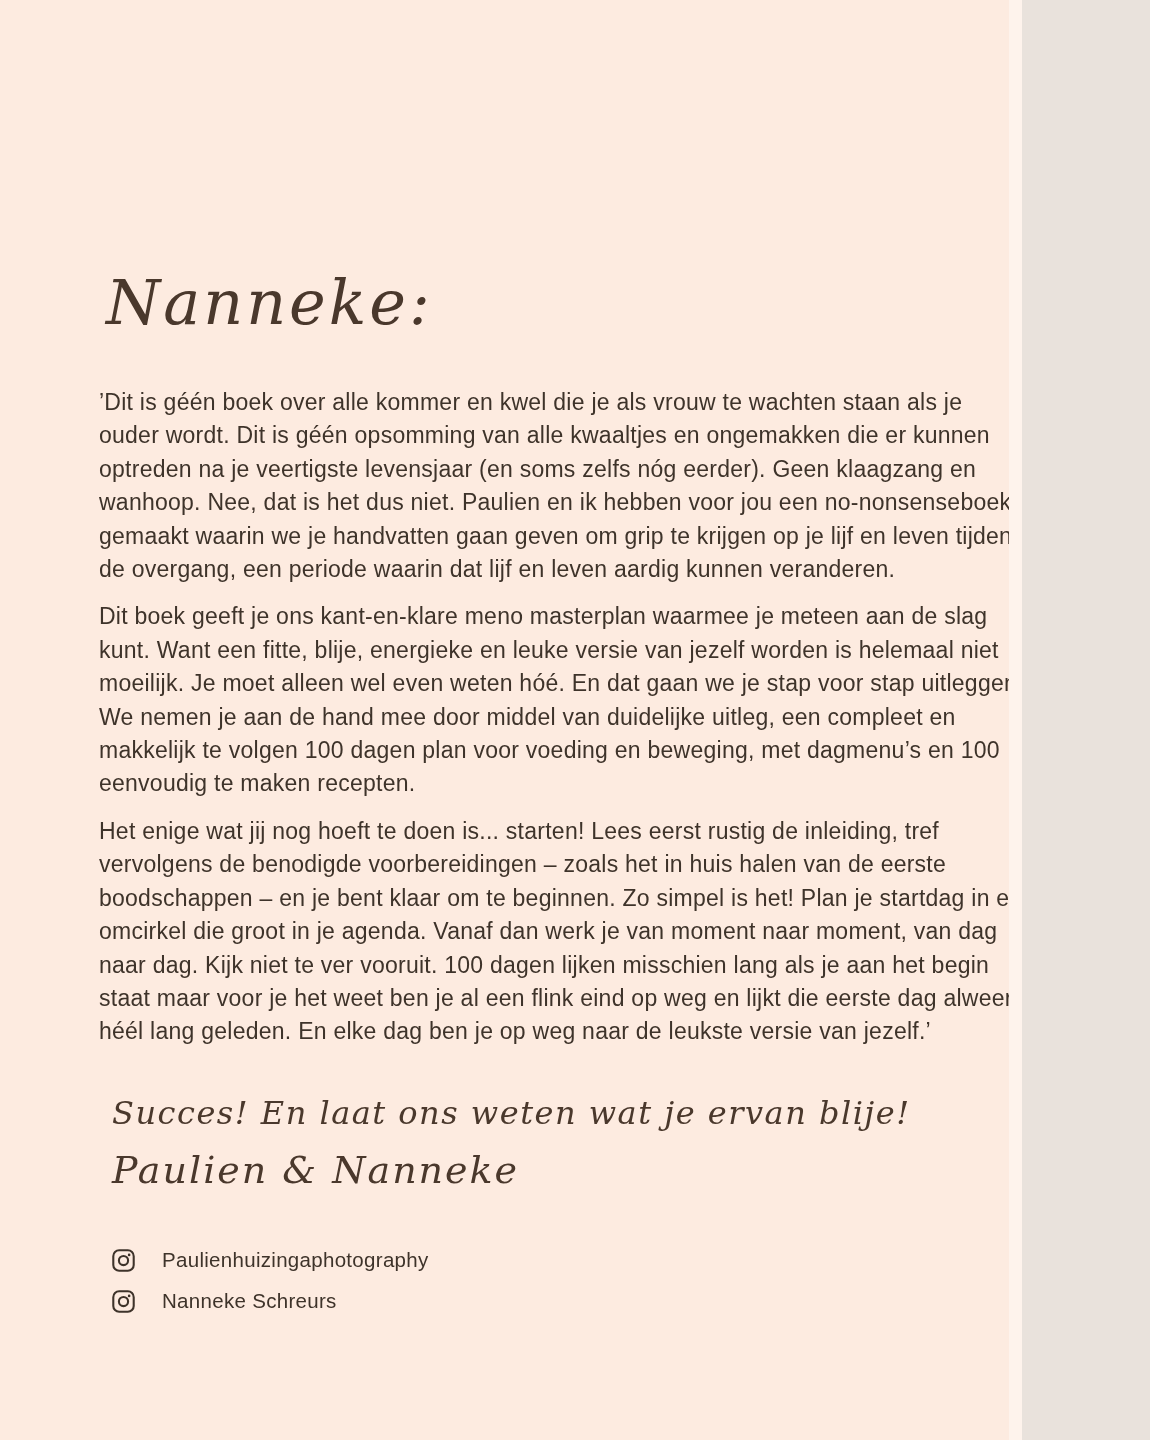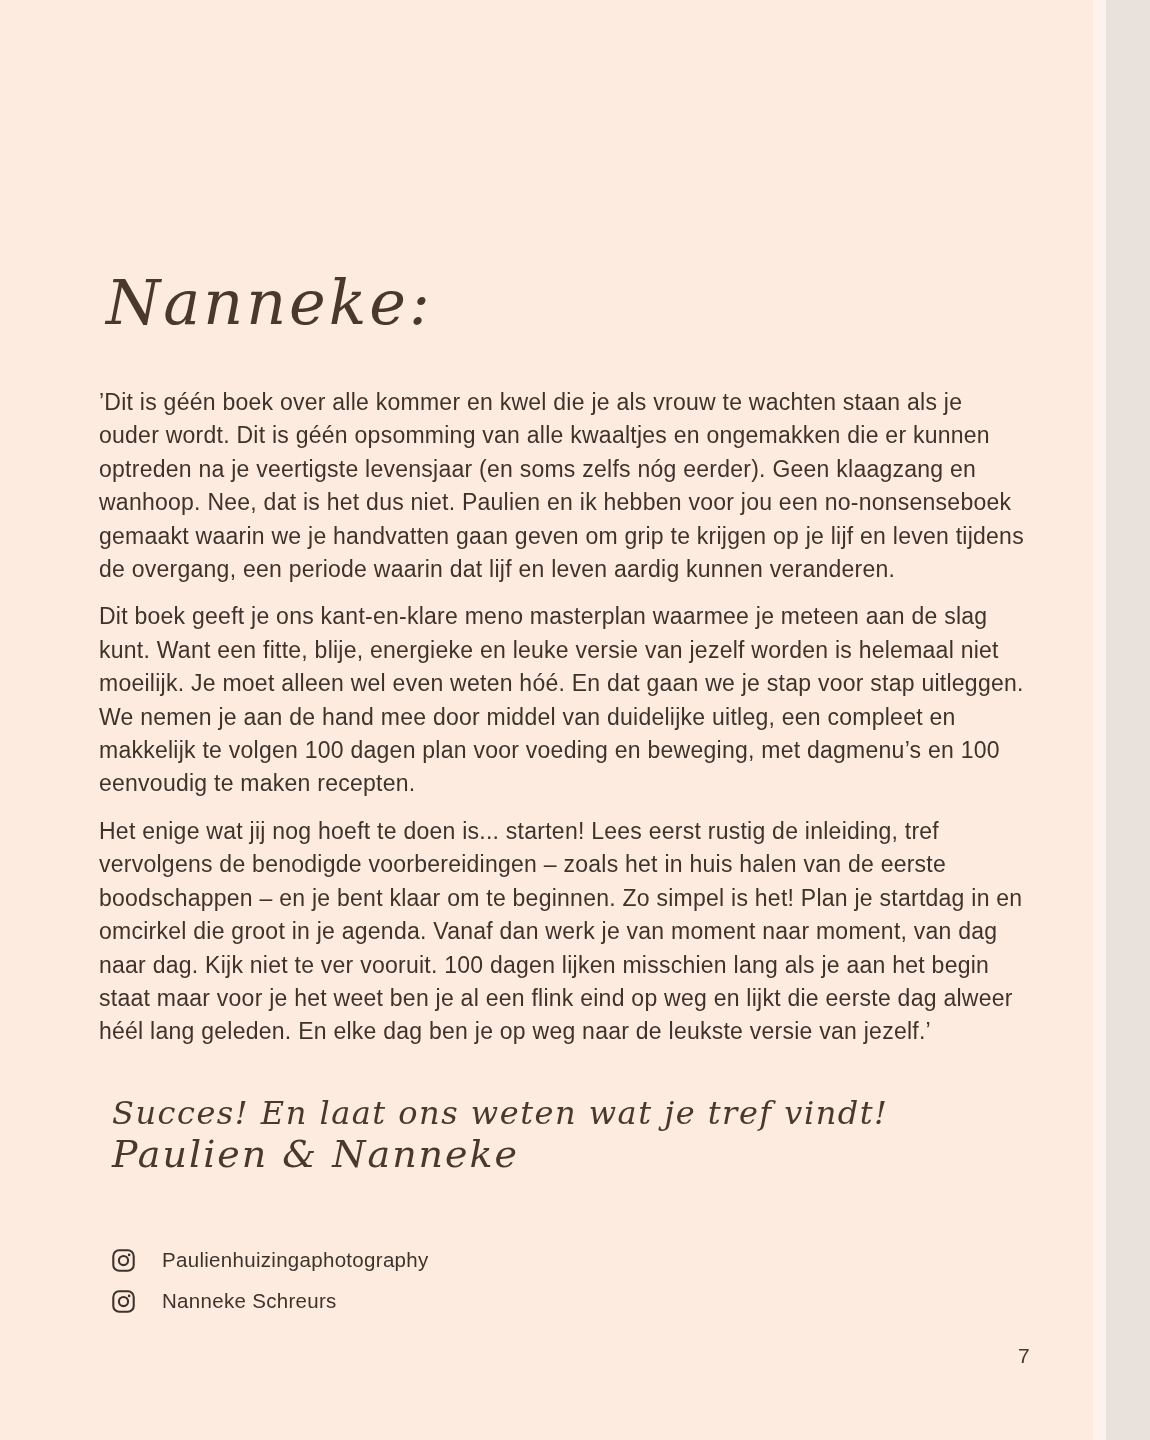--- a/index.html
+++ b/index.html
@@ -1,19 +1,19 @@
 <!DOCTYPE html>
 <html><head>
 <meta charset="utf-8">
 <style>
   * { margin: 0; padding: 0; box-sizing: border-box; }
   html, body { background: #e9e2dc; }
   .page {
     position: relative;
-    width: 1106px;
+    width: 1022px;
     height: 1440px;
     background: #fdebe0;
     overflow: hidden;
     font-family: "Liberation Sans", sans-serif;
     color: #3e332a;
   }
   .page-edge {
     position: absolute;
     top: 0; right: 0;
     width: 13px; height: 100%;
@@ -49,20 +49,21 @@
     top: 1094px;
   }
   .signoff-message {
     font-size: 32px;
     letter-spacing: 1.5px;
     white-space: nowrap;
   }
   .signoff-signature {
     font-size: 38px;
     letter-spacing: 2px;
+    margin-top: 16px;
     white-space: nowrap;
   }
   .social {
     position: absolute;
     left: 111px;
     top: 1243px;
   }
   .social-row {
     display: flex;
     align-items: center;
@@ -92,21 +93,21 @@
 
   <h1 class="script heading">Nanneke:</h1>
 
   <div class="body-text">
     <p>’Dit is géén boek over alle kommer en kwel die je als vrouw te wachten staan als je ouder wordt. Dit is géén opsomming van alle kwaaltjes en ongemakken die er kunnen optreden na je veertigste levensjaar (en soms zelfs nóg eerder). Geen klaagzang en wanhoop. Nee, dat is het dus niet. Paulien en ik hebben voor jou een no-nonsenseboek gemaakt waarin we je handvatten gaan geven om grip te krijgen op je lijf en leven tijdens de overgang, een periode waarin dat lijf en leven aardig kunnen veranderen.</p>
     <p>Dit boek geeft je ons kant-en-klare meno masterplan waarmee je meteen aan de slag kunt. Want een fitte, blije, energieke en leuke versie van jezelf worden is helemaal niet moeilijk. Je moet alleen wel even weten hóé. En dat gaan we je stap voor stap uitleggen. We nemen je aan de hand mee door middel van duidelijke uitleg, een compleet en makkelijk te volgen 100 dagen plan voor voeding en beweging, met dagmenu’s en 100 eenvoudig te maken recepten.</p>
     <p>Het enige wat jij nog hoeft te doen is... starten! Lees eerst rustig de inleiding, tref vervolgens de benodigde voorbereidingen – zoals het in huis halen van de eerste boodschappen – en je bent klaar om te beginnen. Zo simpel is het! Plan je startdag in en omcirkel die groot in je agenda. Vanaf dan werk je van moment naar moment, van dag naar dag. Kijk niet te ver vooruit. 100 dagen lijken misschien lang als je aan het begin staat maar voor je het weet ben je al een flink eind op weg en lijkt die eerste dag alweer héél lang geleden. En elke dag ben je op weg naar de leukste versie van jezelf.’</p>
   </div>
 
   <div class="signoff">
-    <div class="script signoff-message">Succes! En laat ons weten wat je tref vindt!</div>
+    <div class="script signoff-message">Succes! En laat ons weten wat je ervan blije!</div>
     <div class="script signoff-signature">Paulien &amp; Nanneke</div>
   </div>
 
   <div class="social">
     <div class="social-row">
       <span class="ig-icon">
         <svg viewBox="0 0 24 24" fill="none" stroke="#3e332a" stroke-width="2">
           <rect x="2.2" y="2.2" width="19.6" height="19.6" rx="5.6"></rect>
           <circle cx="12" cy="12" r="4.4"></circle>
           <circle cx="17.4" cy="6.6" r="1.25" fill="#3e332a" stroke="none"></circle>

